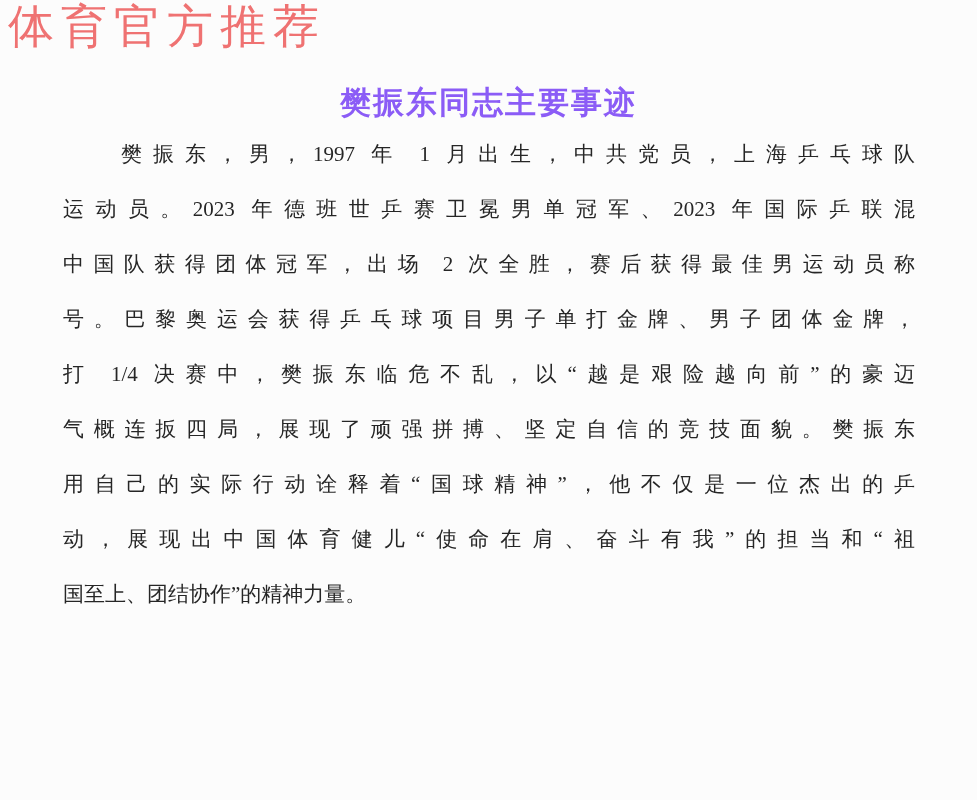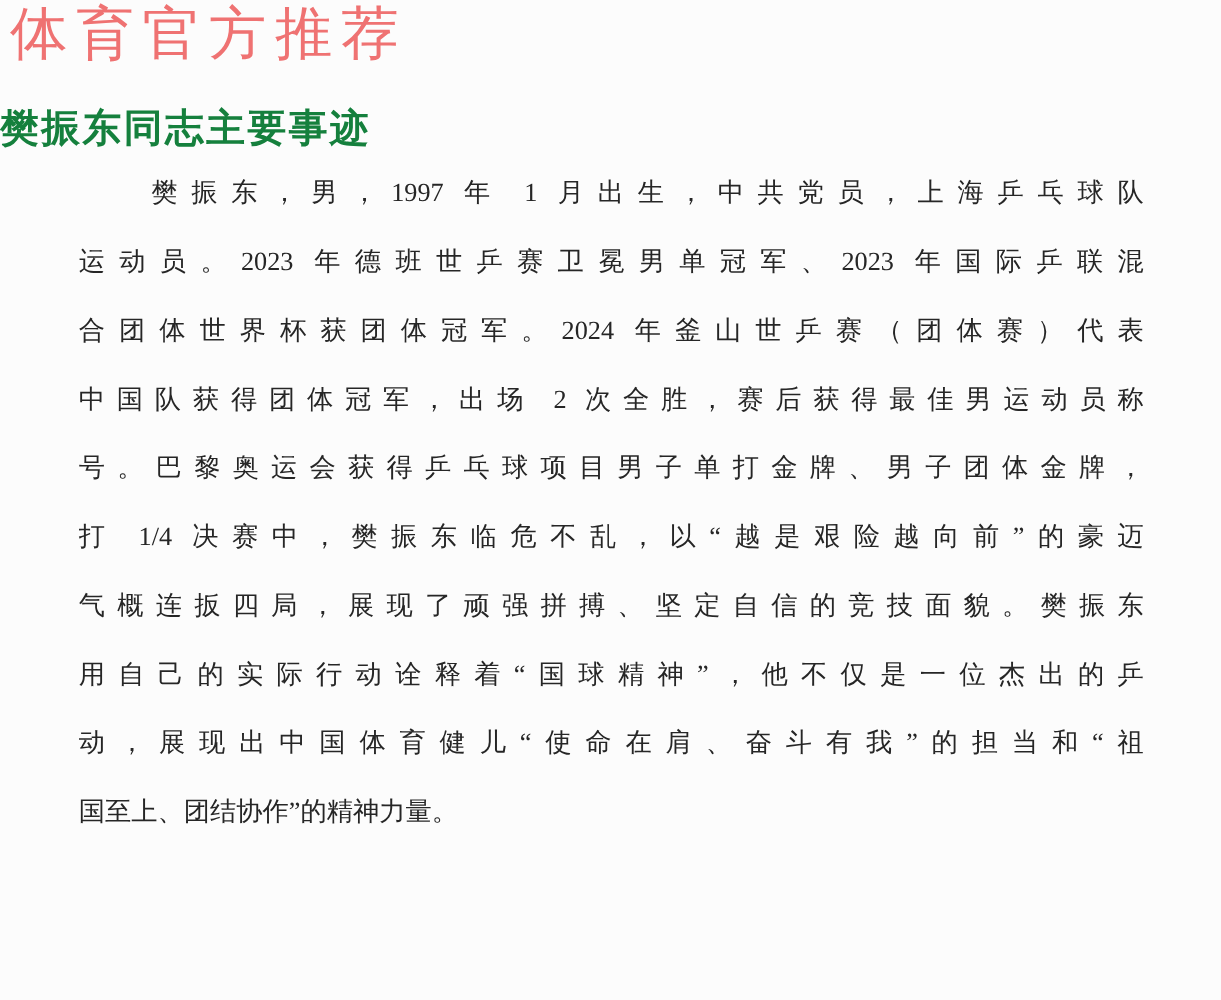--- a/index.html
+++ b/index.html
@@ -24,25 +24,26 @@
     color: #ef7272;
     font-family: "Liberation Serif", "DejaVu Serif", serif;
     font-weight: 400;
     white-space: nowrap;
   }
   .doc-title {
     position: absolute;
     top: 61px;
     left: 0;
     width: 100%;
+    text-align: center;
     font-family: "Liberation Sans", "DejaVu Sans", sans-serif;
     font-weight: 700;
     font-size: 31px;
     letter-spacing: 2px;
-    color: #15803d;
+    color: #8b5cf6;
   }
   .body-text {
     position: absolute;
     top: 127px;
     left: 63px;
     right: 62px;
     color: #262626;
   }
   .line {
     height: 55px;
@@ -64,21 +65,20 @@
 </head>
 <body>
 
 <div class="watermark">体育官方推荐</div>
 
 <h1 class="doc-title">樊振东同志主要事迹</h1>
 
 <div class="body-text">
     <div class="line">樊振东，男，1997 年 1 月出生，中共党员，上海乒乓球队</div>
     <div class="line">运动员。2023 年德班世乒赛卫冕男单冠军、2023 年国际乒联混</div>
-    <div class="line">合团体世界杯获团体冠军。2024 年釜山世乒赛（团体赛）代表</div>
     <div class="line">中国队获得团体冠军，出场 2 次全胜，赛后获得最佳男运动员称</div>
     <div class="line">号。巴黎奥运会获得乒乓球项目男子单打金牌、男子团体金牌，</div>
     <div class="line">打 1/4 决赛中，樊振东临危不乱，以“越是艰险越向前”的豪迈</div>
     <div class="line">气概连扳四局，展现了顽强拼搏、坚定自信的竞技面貌。樊振东</div>
     <div class="line">用自己的实际行动诠释着“国球精神”，他不仅是一位杰出的乒</div>
     <div class="line">动，展现出中国体育健儿“使命在肩、奋斗有我”的担当和“祖</div>
     <div class="line">国至上、团结协作”的精神力量。</div>
   </div>
 
 </body></html>

